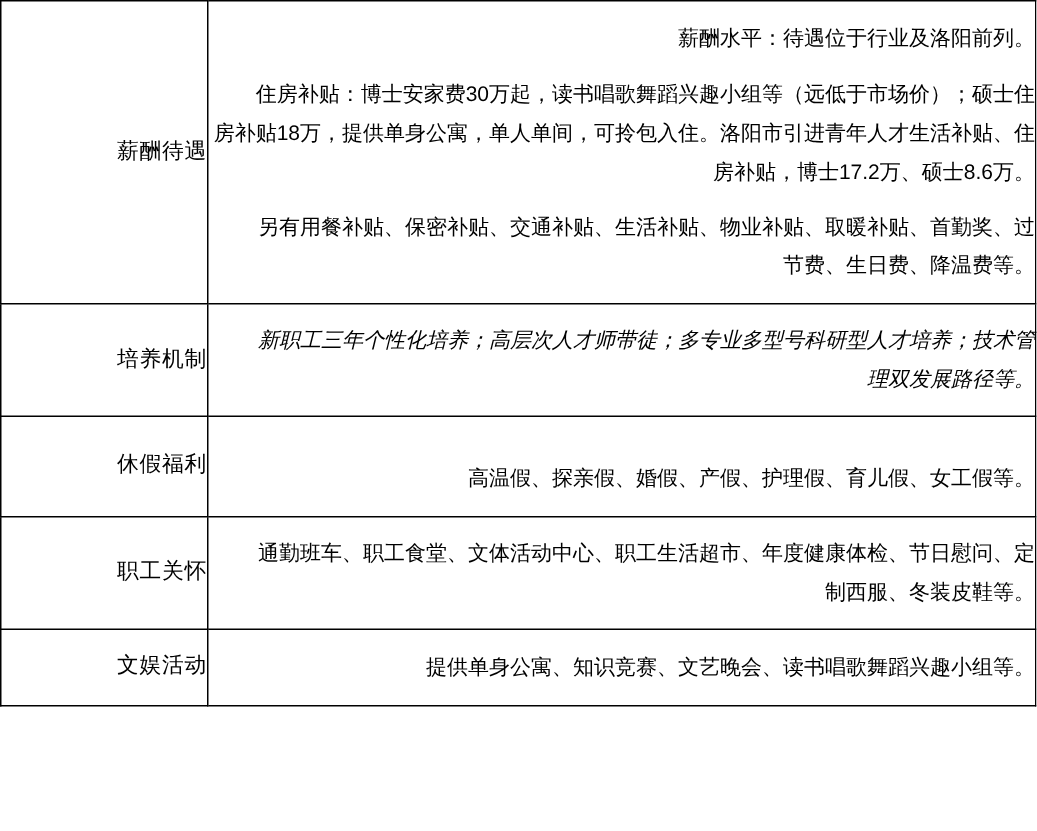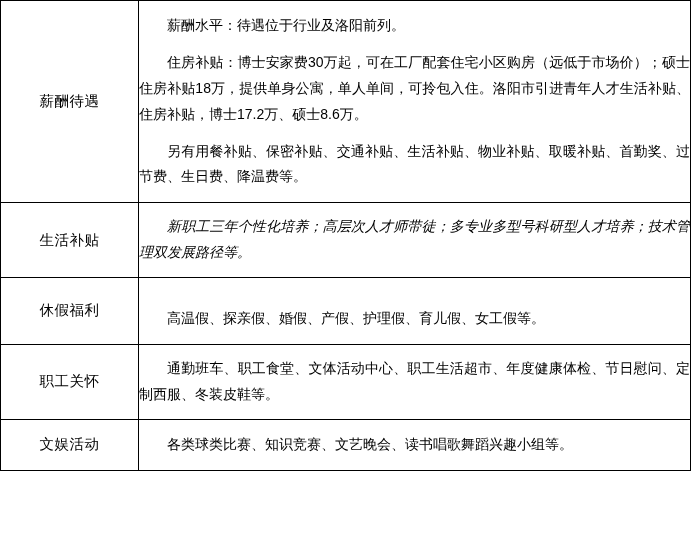--- a/index.html
+++ b/index.html
@@ -16,20 +16,21 @@
   }
   .benefits-table {
     width: 691px;
     border-collapse: collapse;
     table-layout: fixed;
   }
   .benefits-table td {
     border: 1px solid #000000;
     vertical-align: middle;
     padding: 0;
+    text-align: right;
   }
   .col-label {
     width: 137px;
     text-align: center;
     font-size: 14.5px;
     letter-spacing: 0.5px;
     line-height: 1.6;
   }
   .col-content {
     padding: 9px 12px 9px 14px;
@@ -53,42 +54,42 @@
 </style>
 </head>
 <body>
 
 <table class="benefits-table">
   <tbody>
     <tr class="row-compensation">
       <td class="col-label">薪酬待遇</td>
       <td class="col-content">
         <p class="para">薪酬水平：待遇位于行业及洛阳前列。</p>
-        <p class="para">住房补贴：博士安家费30万起，可在工厂配套住宅小区购房（远低于市场价）；硕士住房补贴18万，提供单身公寓，单人单间，可拎包入住。洛阳市引进青年人才生活补贴、住房补贴，博士17.2万、硕士8.6万。</p>
+        <p class="para">住房补贴：博士安家费30万起，读书唱歌舞蹈兴趣小组等（远低于市场价）；硕士住房补贴18万，提供单身公寓，单人单间，可拎包入住。洛阳市引进青年人才生活补贴、住房补贴，博士17.2万、硕士8.6万。</p>
         <p class="para">另有用餐补贴、保密补贴、交通补贴、生活补贴、物业补贴、取暖补贴、首勤奖、过节费、生日费、降温费等。</p>
       </td>
     </tr>
     <tr class="row-training">
-      <td class="col-label">生活补贴</td>
+      <td class="col-label">培养机制</td>
       <td class="col-content">
         <p class="para">新职工三年个性化培养；高层次人才师带徒；多专业多型号科研型人才培养；技术管理双发展路径等。</p>
       </td>
     </tr>
     <tr class="row-holiday">
       <td class="col-label">休假福利</td>
       <td class="col-content">
         <p class="para">高温假、探亲假、婚假、产假、护理假、育儿假、女工假等。</p>
       </td>
     </tr>
     <tr class="row-care">
       <td class="col-label">职工关怀</td>
       <td class="col-content">
         <p class="para">通勤班车、职工食堂、文体活动中心、职工生活超市、年度健康体检、节日慰问、定制西服、冬装皮鞋等。</p>
       </td>
     </tr>
     <tr class="row-culture">
       <td class="col-label">文娱活动</td>
       <td class="col-content">
-        <p class="para">各类球类比赛、知识竞赛、文艺晚会、读书唱歌舞蹈兴趣小组等。</p>
+        <p class="para">提供单身公寓、知识竞赛、文艺晚会、读书唱歌舞蹈兴趣小组等。</p>
       </td>
     </tr>
   </tbody>
 </table>
 
 </body></html>

